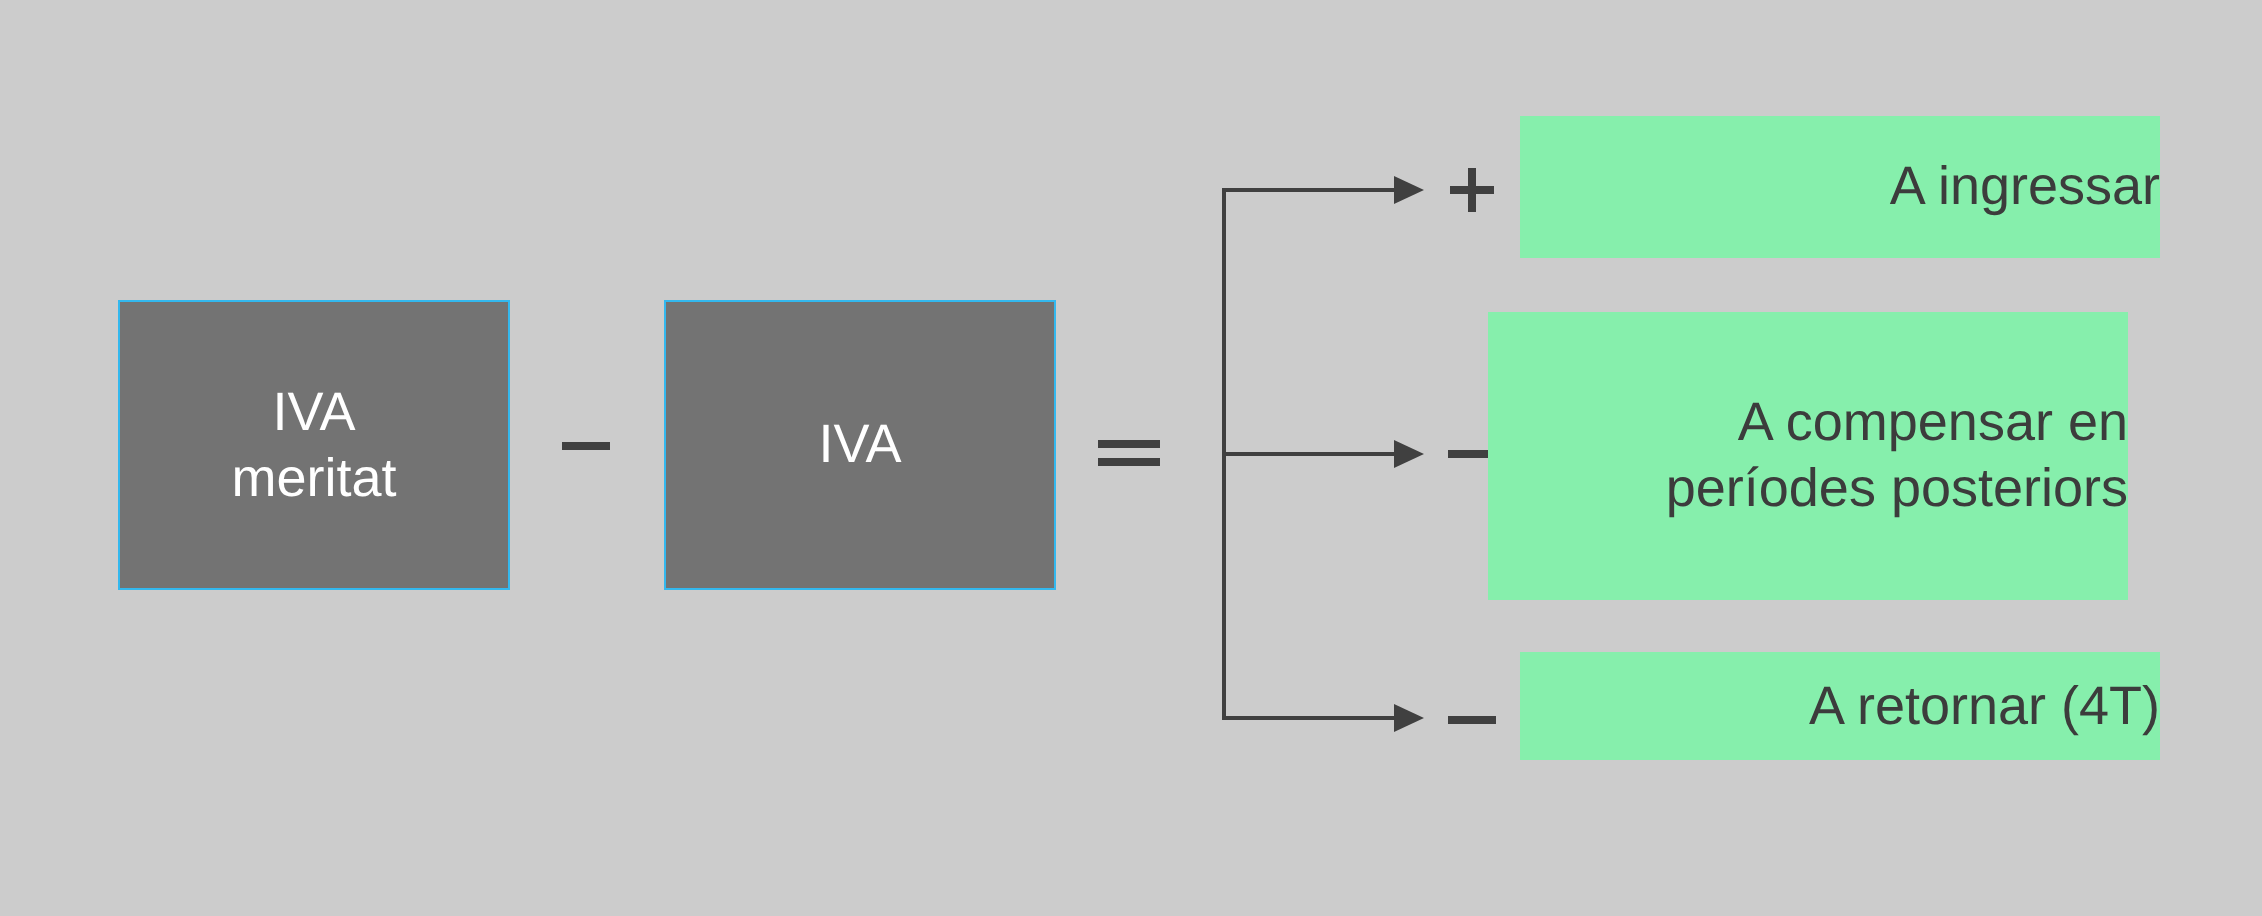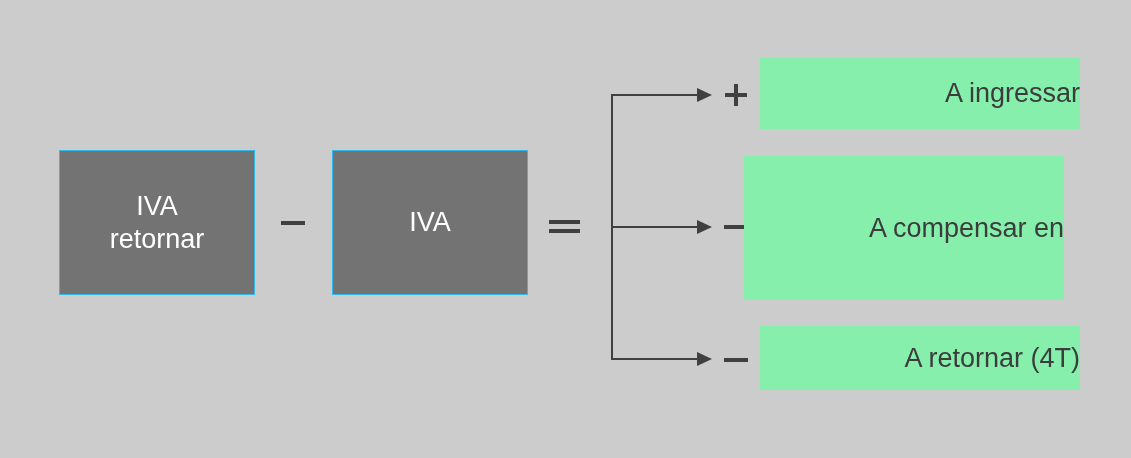--- a/index.html
+++ b/index.html
@@ -26,21 +26,21 @@
   }
   .op-plus-h { position: absolute; height: 4px; background: #404040; }
   .op-plus-v { position: absolute; width: 4px; background: #404040; }
   svg.connectors { position: absolute; left: 0; top: 0; }
 </style>
 </head>
 <body>
 
 <div class="blue-box" style="left:59px; top:150px; width:196px; height:145px;">
   <span>IVA</span>
-  <span>retornar</span>
+  <span>meritat</span>
 </div>
 
 <div class="op-minus" style="left:281px; top:221px; width:24px;"></div>
 
 <div class="blue-box" style="left:332px; top:150px; width:196px; height:145px;">
   <span>IVA</span>
 </div>
 
 <div>
   <div class="op-minus" style="left:549px; top:220px; width:31px;"></div>
@@ -63,17 +63,18 @@
 </div>
 <div class="op-minus" style="left:724px; top:225px; width:24px;"></div>
 <div class="op-minus" style="left:724px; top:358px; width:24px;"></div>
 
 <div class="white-box" style="left:760px; top:58px; width:320px; height:71px;">
   <span>A ingressar</span>
 </div>
 
 <div class="white-box" style="left:744px; top:156px; width:320px; height:144px;">
   <span>A compensar en</span>
+  <span>períodes posteriors</span>
 </div>
 
-<div class="white-box" style="left:760px; top:326px; width:320px; height:64px;">
+<div class="white-box" style="left:760px; top:326px; width:320px; height:54px;">
   <span>A retornar (4T)</span>
 </div>
 
 </body></html>

